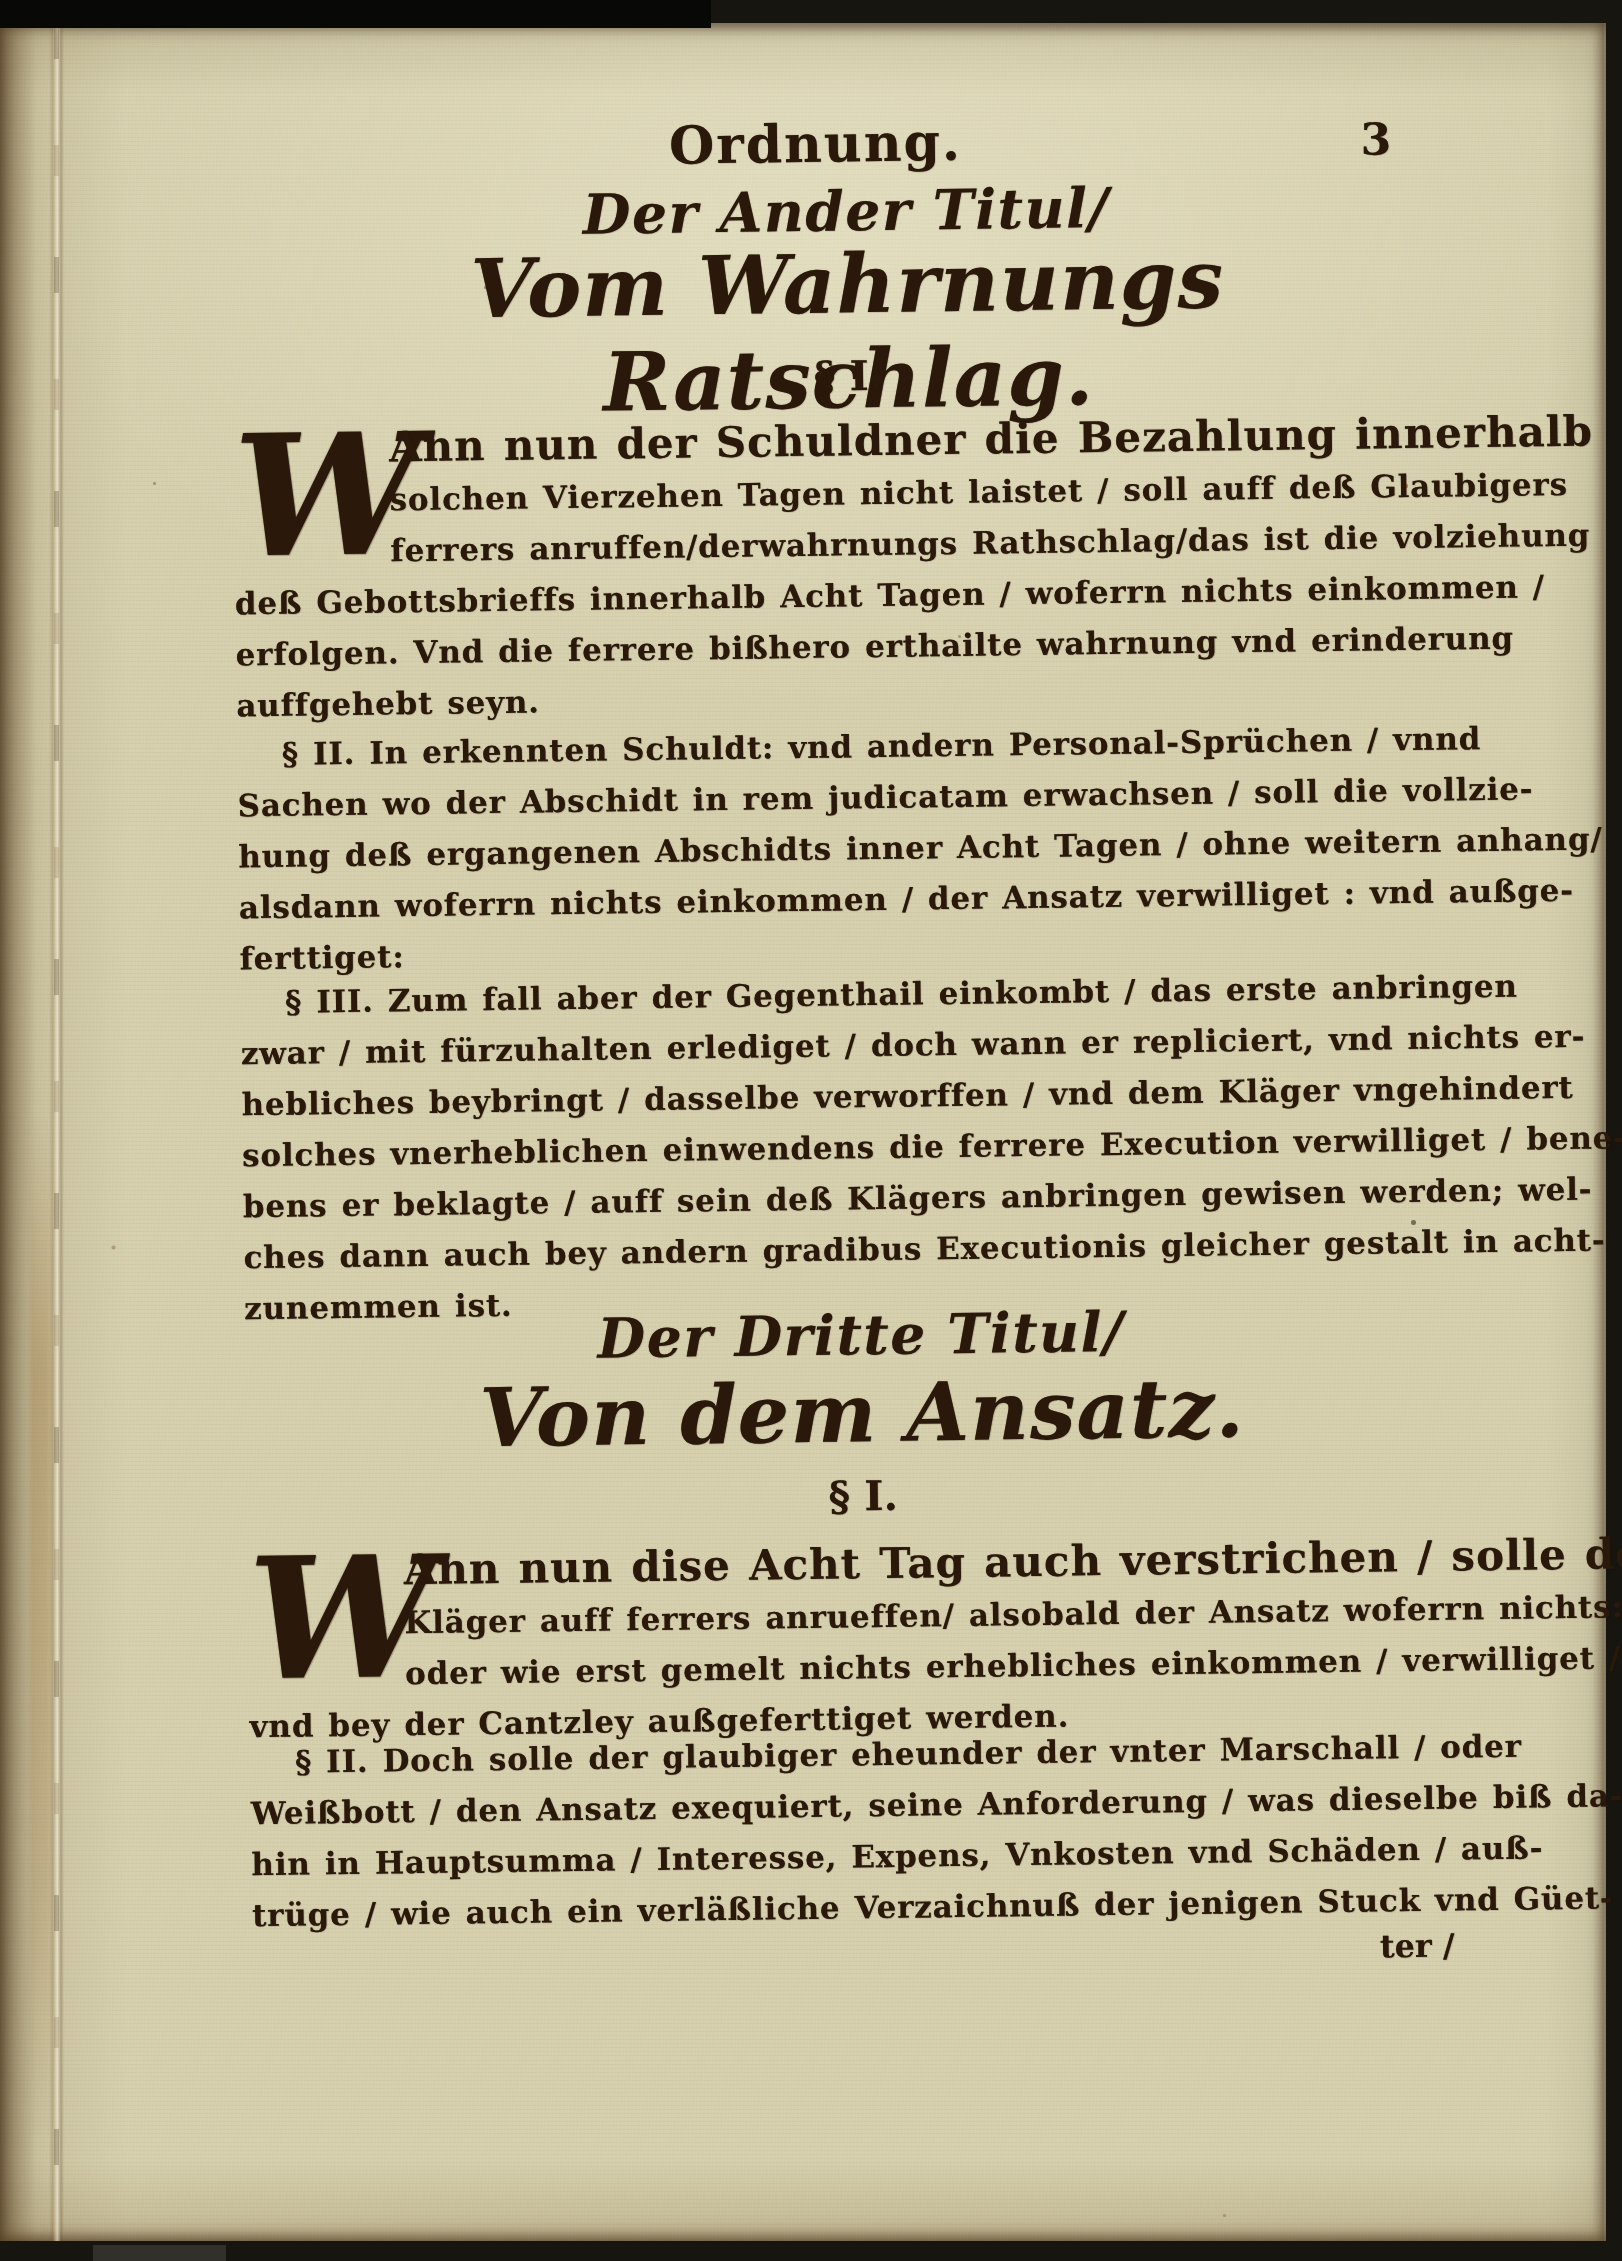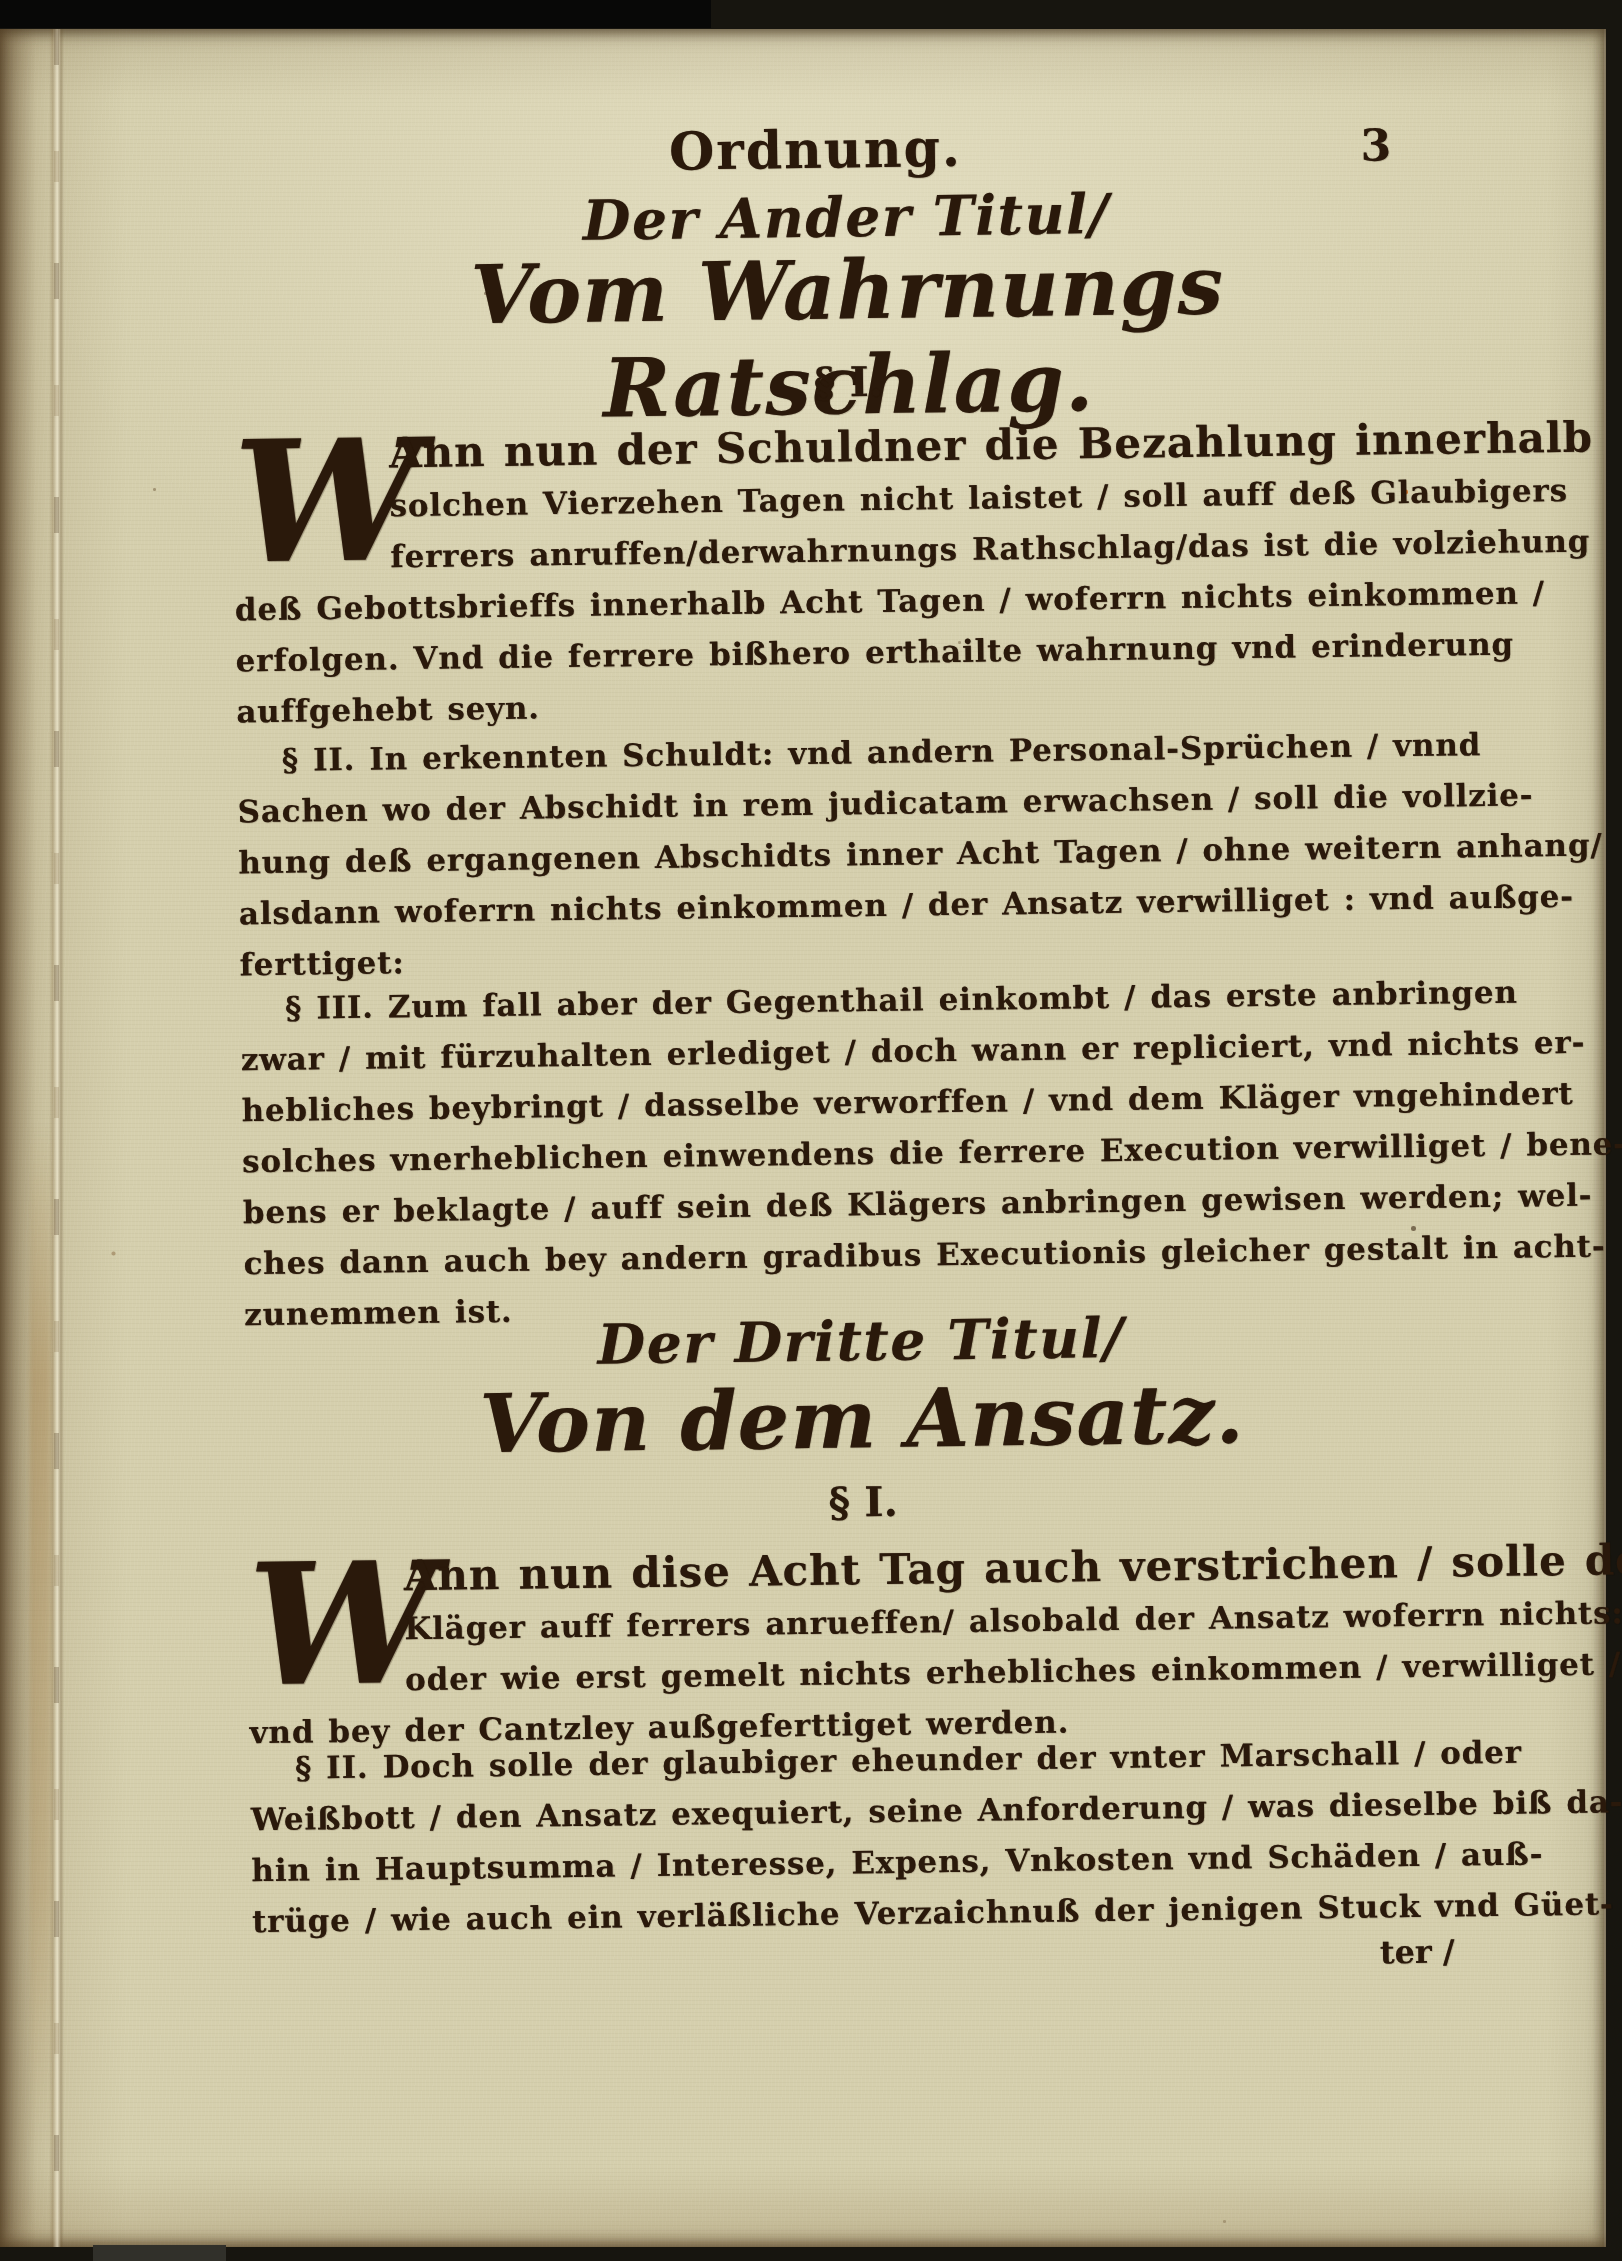--- a/index.html
+++ b/index.html
@@ -23,21 +23,21 @@
     z-index: 3;
   }
   .bottom-patch {
     position: absolute; left: 93px; top: 2245px;
     width: 133px; height: 16.3px;
     background: #31302a;
     z-index: 3;
   }
   
   .paper {
-    position: absolute; left: 0; top: 29px;
+    position: absolute; left: 0; top: 23px;
     width: 1606px; height: 2218px;
     background:
       radial-gradient(1223px 713px at 52% 10%, rgba(248,244,222,.38), rgba(248,244,222,0) 65%),
       linear-gradient(90deg, rgba(112,84,44,.30) 0, rgba(112,84,44,.10) 46px, rgba(112,84,44,0) 127px),
       linear-gradient(270deg, rgba(105,95,65,.12) 0, rgba(105,95,65,0) 59px),
       linear-gradient(0deg, rgba(125,98,55,.24) 0, rgba(125,98,55,0) 82px),
       linear-gradient(180deg, rgba(100,80,45,.16) 0, rgba(100,80,45,0) 71px),
       repeating-linear-gradient(92deg, rgba(255,253,240,.05) 0 1px, rgba(0,0,0,0) 1px 3.6px),
       repeating-linear-gradient(0deg, rgba(108,96,62,.05) 0 1px, rgba(0,0,0,0) 1px 4.1px),
       #d5cfad;

